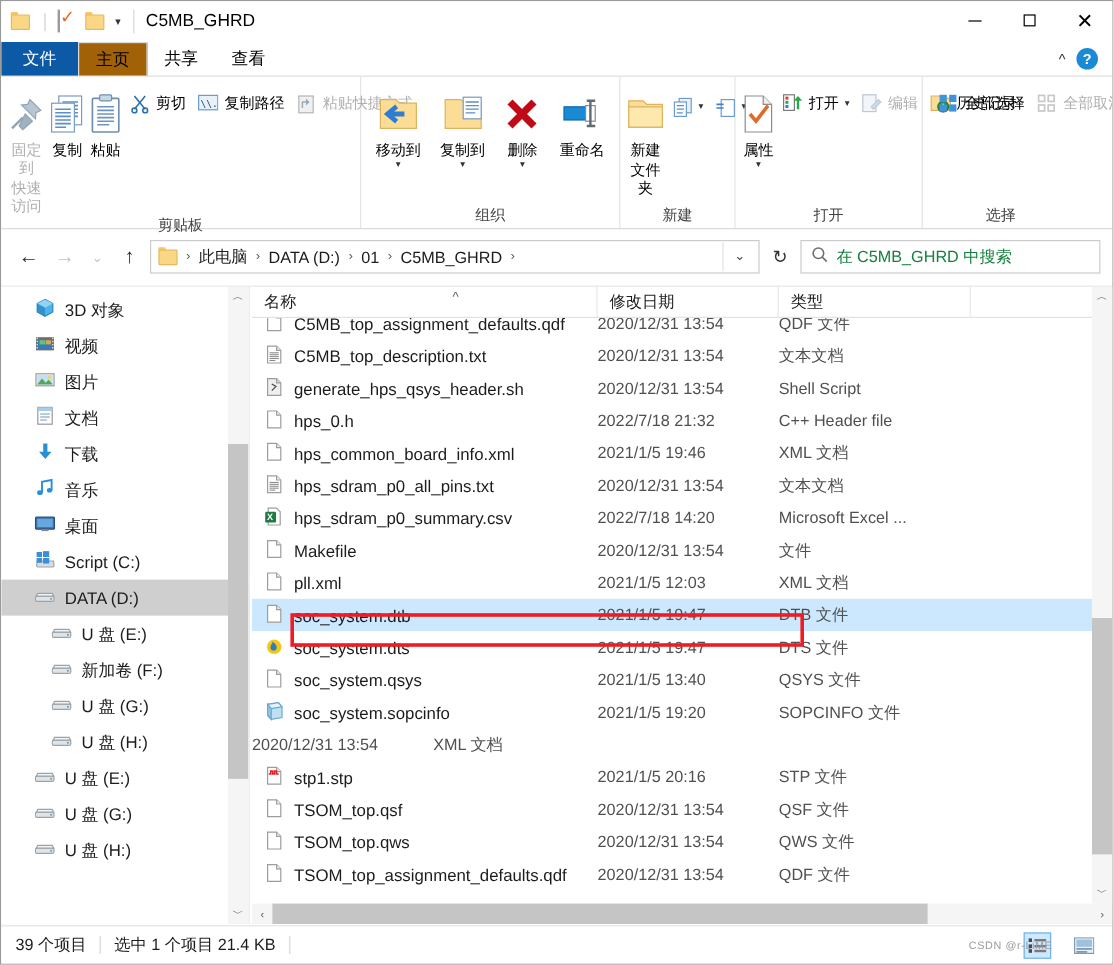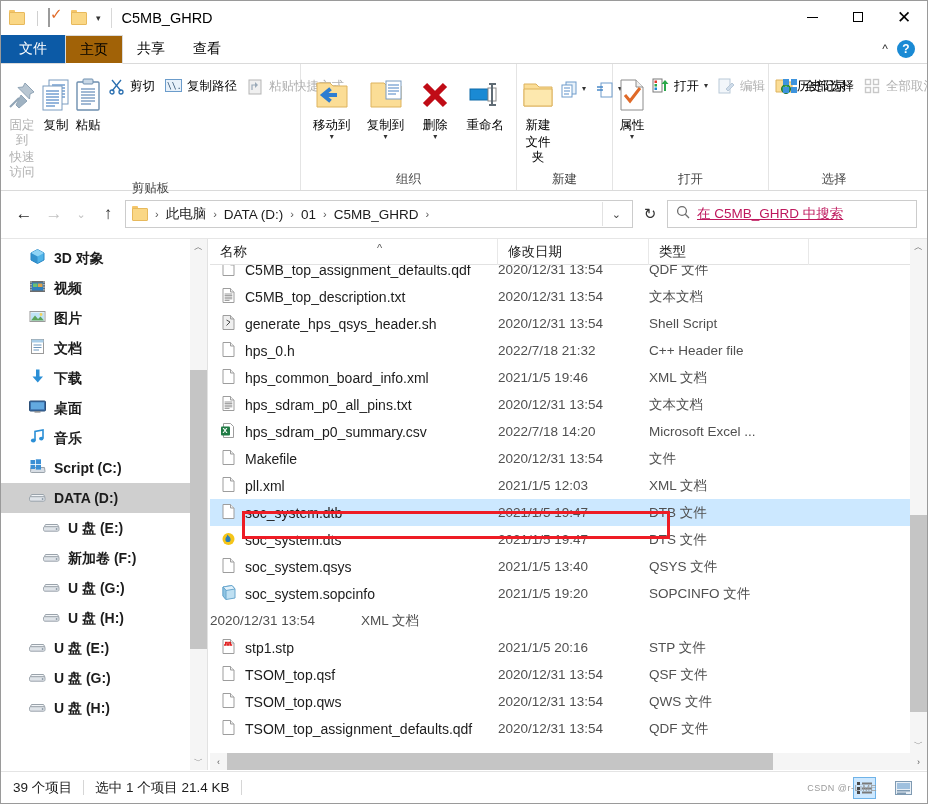--- a/index.html
+++ b/index.html
@@ -163,38 +163,38 @@
   }
   .refresh {
     width: 26px; height: 28px; display: flex; align-items: center;
     justify-content: center; font-size: 15px; color: #333;
   }
   .searchbox {
     width: 250px; height: 28px; border: 1px solid #cccccc;
     background: #fff; display: flex; align-items: center;
     padding: 0 8px; gap: 7px;
   }
-  .search-ph { font-size: 13.5px; color: #be185d; white-space: nowrap; text-decoration: underline; }
+  .search-ph { font-size: 13.5px; color: #15803d; white-space: nowrap; }
 
   
   .main {
     position: absolute; left: 0; right: 0;
     top: 237px; bottom: 33px;
     display: flex; background: #ffffff;
     border-top: 1px solid #e6e6e6;
   }
   .nav {
     width: 206px; position: relative; overflow: hidden;
     background: #ffffff; flex: none;
   }
   .navlist { padding-top: 4px; }
   .navitem {
     height: 30px; display: flex; align-items: center;
     gap: 8px; font-size: 14px; color: #1c1c1c;
-    padding-left: 28px; white-space: nowrap; cursor: default; font-weight: bold;
+    padding-left: 28px; white-space: nowrap; cursor: default;
   }
   .navitem.indent2 { padding-left: 42px; }
   .navitem.sel { background: #cfcfcf; }
   .navitem .txt { line-height: 18px; }
   .nav-sb {
     position: absolute; right: 0; top: 0; bottom: 0;
     width: 17px; background: #f5f5f5;
     display: flex; flex-direction: column;
   }
   .sb-arrow {
@@ -708,33 +708,33 @@
             <span class="txt">文档</span>
           </div>
           <div class="navitem">
             <span><svg width="17" height="17" viewBox="0 0 17 17">
                 <path d="M7 1.5 h3.5 v7 h3.5 L8.75 14.5 L3.5 8.5 H7 Z" fill="#2b8fd6"></path>
               </svg></span>
             <span class="txt">下载</span>
           </div>
           <div class="navitem">
             <span><svg width="17" height="17" viewBox="0 0 17 17">
+                <path d="M6 12.5 V3.5 L14 2 v8.5" fill="none" stroke="#2b8fd6" stroke-width="1.6"></path>
+                <ellipse cx="4.3" cy="12.6" rx="2.4" ry="2" fill="#2b8fd6"></ellipse>
+                <ellipse cx="12.3" cy="10.6" rx="2.2" ry="1.9" fill="#2b8fd6"></ellipse>
+              </svg></span>
+            <span class="txt">音乐</span>
+          </div>
+          <div class="navitem">
+            <span><svg width="17" height="17" viewBox="0 0 17 17">
                 <rect x="0.5" y="3" width="16" height="10" rx="1" fill="#3b6ea8" stroke="#2b4f78"></rect>
                 <rect x="2" y="4.3" width="13" height="7" fill="#63a9e0"></rect>
                 <rect x="5.5" y="13.2" width="6" height="1.4" fill="#8a8a8a"></rect>
               </svg></span>
             <span class="txt">桌面</span>
-          </div>
-          <div class="navitem">
-            <span><svg width="17" height="17" viewBox="0 0 17 17">
-                <path d="M6 12.5 V3.5 L14 2 v8.5" fill="none" stroke="#2b8fd6" stroke-width="1.6"></path>
-                <ellipse cx="4.3" cy="12.6" rx="2.4" ry="2" fill="#2b8fd6"></ellipse>
-                <ellipse cx="12.3" cy="10.6" rx="2.2" ry="1.9" fill="#2b8fd6"></ellipse>
-              </svg></span>
-            <span class="txt">音乐</span>
           </div>
           <div class="navitem">
             <span><svg width="17" height="17" viewBox="0 0 17 17">
                 <path d="M2 9.5 h13.5 l0.5 4 a1 1 0 0 1 -1 1 H2.5 a1 1 0 0 1 -1 -1 Z" fill="#d7dde4" stroke="#9aa3ab"></path>
                 <g fill="#3b8fd4">
                   <rect x="1.5" y="2" width="4.5" height="4.2"></rect>
                   <rect x="6.8" y="1.3" width="5.2" height="4.9"></rect>
                 <rect x="1.5" y="7" width="4.5" height="4"></rect>
                   <rect x="6.8" y="7" width="5.2" height="4.6"></rect>
                 </g>

